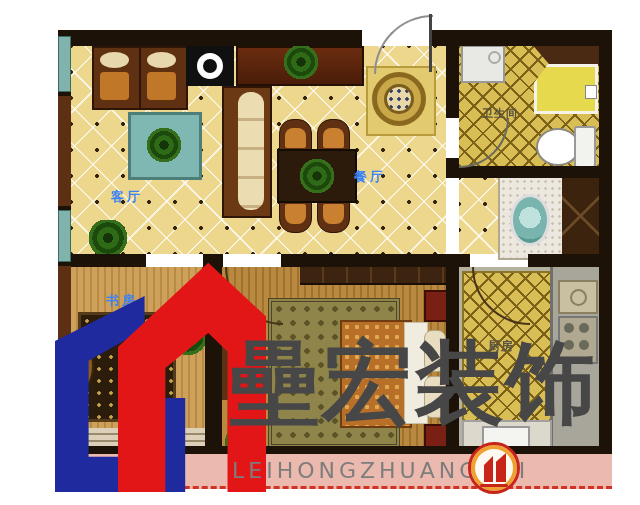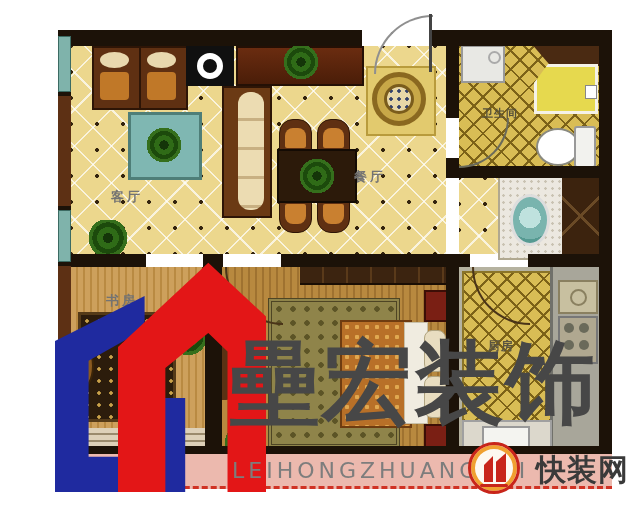--- a/index.html
+++ b/index.html
@@ -13,21 +13,21 @@
       repeating-linear-gradient(45deg,rgba(255,255,255,.7) 0 1.6px,transparent 1.6px 26px),
       repeating-linear-gradient(-45deg,rgba(255,255,255,.7) 0 1.6px,transparent 1.6px 26px);
     background-size:26px 26px,auto,auto;background-position:13px 13px,0 0,0 0;}
   .tile-g{background-color:#d9bd55;
     background-image:
       repeating-linear-gradient(45deg,#7c6218 0 2px,transparent 2px 13px),
       repeating-linear-gradient(-45deg,#7c6218 0 2px,transparent 2px 13px);}
   .wood-l{background:repeating-linear-gradient(90deg,#cda05c 0 5px,#b98a42 5px 7px);}
   .wood-m{background:repeating-linear-gradient(90deg,#b8893f 0 5px,#9f7230 5px 7px);}
   .plant{background:radial-gradient(circle at 50% 50%,#143509 0 18%,#2f6b17 18% 38%,#1c4a0c 38% 55%,#356f1c 55% 68%,transparent 68%);}
-  .rlabel{position:absolute;font-size:13px;font-weight:700;color:#737373;letter-spacing:3px;white-space:nowrap;z-index:6;}
+  .rlabel{position:absolute;font-size:13px;font-weight:700;color:#3b82f6;letter-spacing:3px;white-space:nowrap;z-index:6;}
   .arc{position:absolute;z-index:5;}
   .wm{position:absolute;z-index:50;}
 </style>
 </head>
 <body>
 
 <div id="stage">
 
   <div class="abs tile-y" style="left:71px;top:46px;width:375px;height:208px;"></div>
   <div class="abs tile-y" style="left:459px;top:178px;width:40px;height:76px;"></div>
@@ -169,15 +169,14 @@
   <div class="wm" style="left:230px;top:338px;font-size:90px;font-weight:900;color:#474747;letter-spacing:2px;line-height:1;white-space:nowrap;">壘宏装饰</div>
 
   <div class="wm" style="left:232px;top:458px;font-size:22px;color:#7d7d7d;letter-spacing:4px;white-space:nowrap;">LEIHONGZHUANGSHI</div>
 
   <div class="wm" style="left:468px;top:442px;width:52px;height:52px;border-radius:50%;background:#fdf8f0;border:3px solid #c8251a;box-shadow:inset 0 0 0 4px #f0a030;box-sizing:border-box;z-index:51;">
     <div class="abs" style="left:13px;top:11px;width:9px;height:26px;background:#c8251a;clip-path:polygon(0 35%,100% 0,100% 100%,0 100%);"></div>
     <div class="abs" style="left:25px;top:8px;width:10px;height:29px;background:#c8251a;clip-path:polygon(0 30%,100% 0,100% 100%,0 100%);"></div>
     <div class="abs" style="left:9px;top:39px;width:28px;height:3px;background:#c8251a;border-radius:2px;"></div>
   </div>
 
-  <div class="wm" style="left:536px;top:450px;font-size:30px;font-weight:700;color:#3a3a3a;letter-spacing:1px;white-space:nowrap;z-index:52;">快装网</div>
 
 </div>
 
 </body></html>

